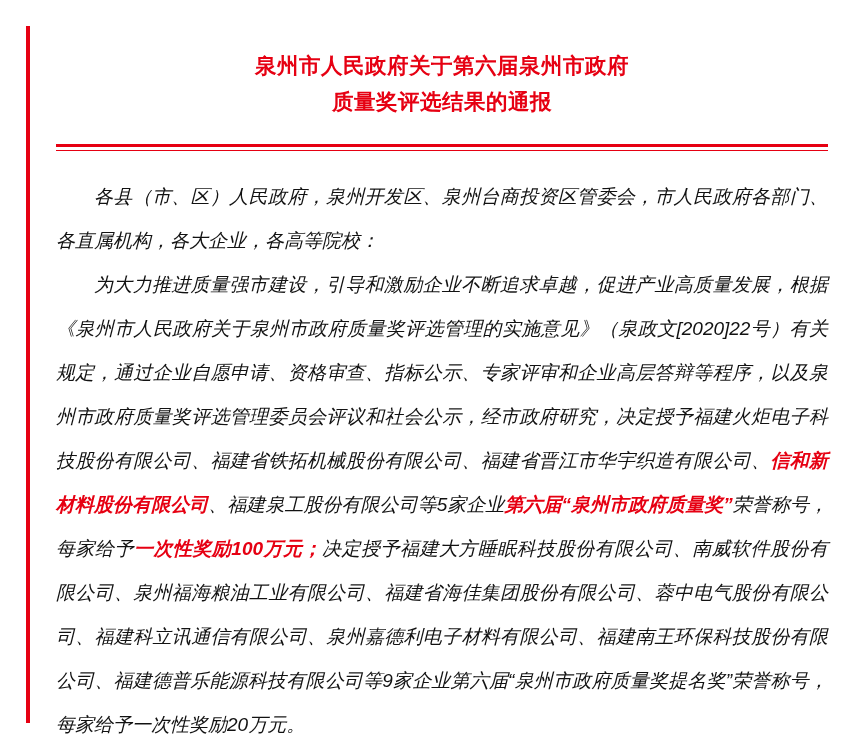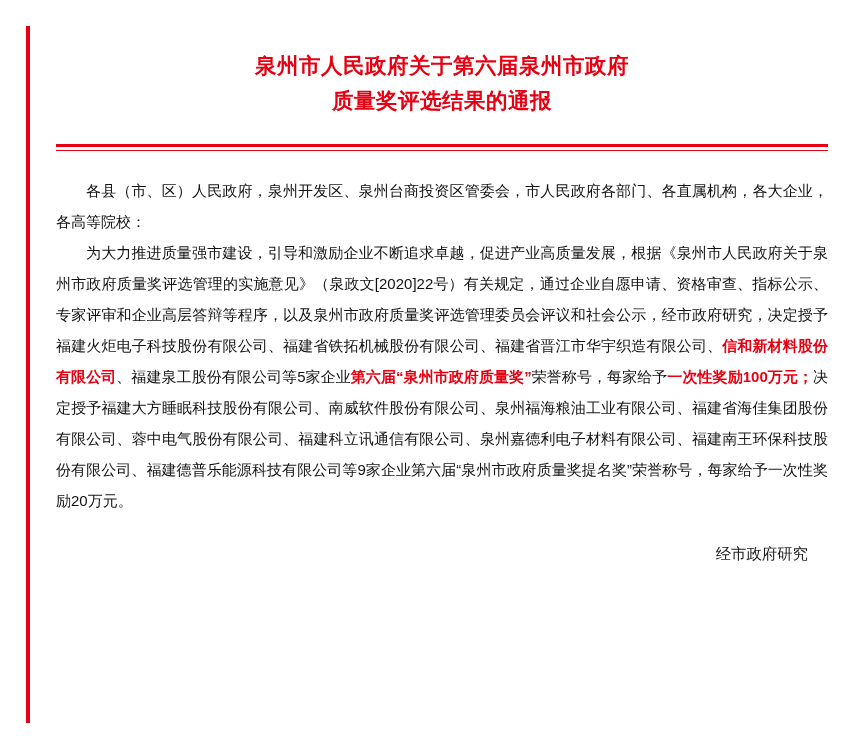--- a/index.html
+++ b/index.html
@@ -38,43 +38,44 @@
   }
   .doc-title {
     text-align: center;
     color: #e60012;
     font-weight: bold;
     font-size: 21.5px;
     line-height: 36px;
     letter-spacing: 0.5px;
     margin: 14px 0 0 0;
   }
-  .doc-title .line2 { display: block; font-family: Liberation Mono, monospace; }
+  .doc-title .line2 { display: block; }
   .rule-wrap {
     margin-top: 24px;
     margin-bottom: 0;
   }
   .rule-thick {
     height: 3px;
     background: #e60012;
     width: 100%;
   }
   .rule-thin {
     height: 1px;
     background: #e60012;
     width: 100%;
     margin-top: 3px;
   }
   .body-text {
     margin-top: 24px;
-    font-size: 15px;
-    line-height: 31px;
+    font-size: 19px;
+    line-height: 44px;
     text-align: justify;
     text-justify: inter-ideograph;
     color: #121212;
+    font-style: italic;
   }
   .body-text p {
     margin: 0 0 0 0;
     text-indent: 2em;
   }
   .hl {
     color: #e60012;
     font-weight: bold;
   }
   .signature {

